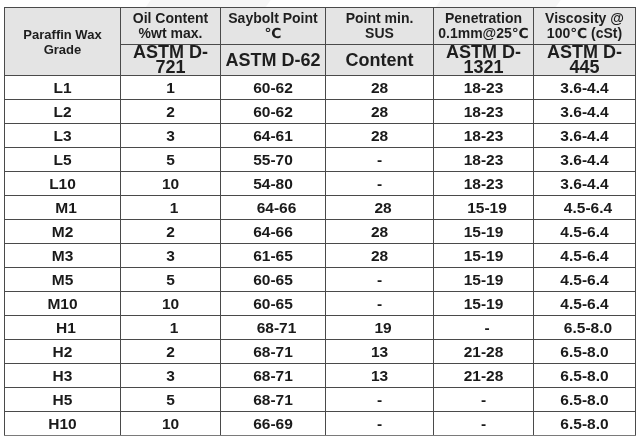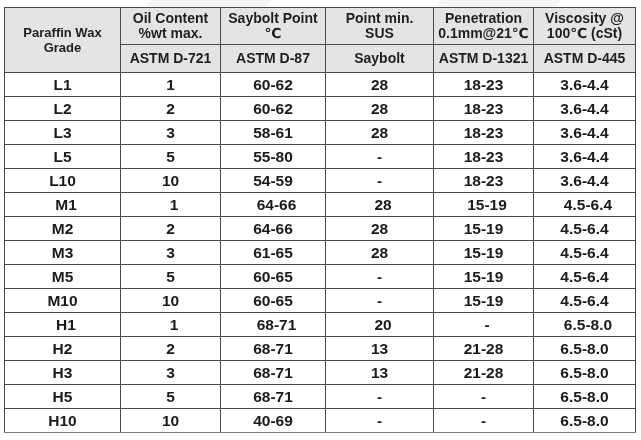--- a/index.html
+++ b/index.html
@@ -39,21 +39,21 @@
       vertical-align: middle;
       padding: 0;
     }
     table.spec thead th {
       background: #e4e4e4;
       font-size: 14px;
       line-height: 15px;
       color: #1e1e1e;
     }
     table.spec thead tr.h1 th { height: 36px; }
-    table.spec thead tr.h2 th { height: 27px; font-size: 14px; }
+    table.spec thead tr.h2 th { height: 27px; font-size: 18px; }
     table.spec thead th.grade { font-size: 13px; line-height: 15px; }
     table.spec tbody td {
       height: 23px;
       font-size: 15.5px;
       color: #1a1a1a;
       background: #ffffff;
     }
     table.spec tbody tr.group-start td {
       border-top: 1.6px solid #333;
       padding-left: 7px;
@@ -95,31 +95,31 @@
       <th>
         <div>Saybolt Point</div>
         <div>℃</div>
       </th>
       <th>
         <div>Point min.</div>
         <div>SUS</div>
       </th>
       <th>
         <div>Penetration</div>
-        <div>0.1mm@21℃</div>
+        <div>0.1mm@25℃</div>
       </th>
       <th>
         <div>Viscosity @</div>
         <div>100℃ (cSt)</div>
       </th>
     </tr>
     <tr class="h2">
       <th>ASTM D-721</th>
-      <th>ASTM D-87</th>
-      <th>Saybolt</th>
+      <th>ASTM D-62</th>
+      <th>Content</th>
       <th>ASTM D-1321</th>
       <th>ASTM D-445</th>
     </tr>
   </thead>
   <tbody id="tbody">
     <tr>
       <td>L1</td>
       <td>1</td>
       <td>60-62</td>
       <td>28</td>
@@ -130,37 +130,37 @@
       <td>L2</td>
       <td>2</td>
       <td>60-62</td>
       <td>28</td>
       <td>18-23</td>
       <td>3.6-4.4</td>
     </tr>
     <tr>
       <td>L3</td>
       <td>3</td>
-      <td>58-61</td>
+      <td>64-61</td>
       <td>28</td>
       <td>18-23</td>
       <td>3.6-4.4</td>
     </tr>
     <tr>
       <td>L5</td>
       <td>5</td>
-      <td>55-80</td>
+      <td>55-70</td>
       <td>-</td>
       <td>18-23</td>
       <td>3.6-4.4</td>
     </tr>
     <tr>
       <td>L10</td>
       <td>10</td>
-      <td>54-59</td>
+      <td>54-80</td>
       <td>-</td>
       <td>18-23</td>
       <td>3.6-4.4</td>
     </tr>
     <tr class="group-start">
       <td>M1</td>
       <td>1</td>
       <td>64-66</td>
       <td>28</td>
       <td>15-19</td>
@@ -195,21 +195,21 @@
       <td>10</td>
       <td>60-65</td>
       <td>-</td>
       <td>15-19</td>
       <td>4.5-6.4</td>
     </tr>
     <tr class="group-start">
       <td>H1</td>
       <td>1</td>
       <td>68-71</td>
-      <td>20</td>
+      <td>19</td>
       <td>-</td>
       <td>6.5-8.0</td>
     </tr>
     <tr>
       <td>H2</td>
       <td>2</td>
       <td>68-71</td>
       <td>13</td>
       <td>21-28</td>
       <td>6.5-8.0</td>
@@ -226,19 +226,19 @@
       <td>H5</td>
       <td>5</td>
       <td>68-71</td>
       <td>-</td>
       <td>-</td>
       <td>6.5-8.0</td>
     </tr>
     <tr>
       <td>H10</td>
       <td>10</td>
-      <td>40-69</td>
+      <td>66-69</td>
       <td>-</td>
       <td>-</td>
       <td>6.5-8.0</td>
     </tr>
   </tbody>
 </table>
 
 </body></html>

